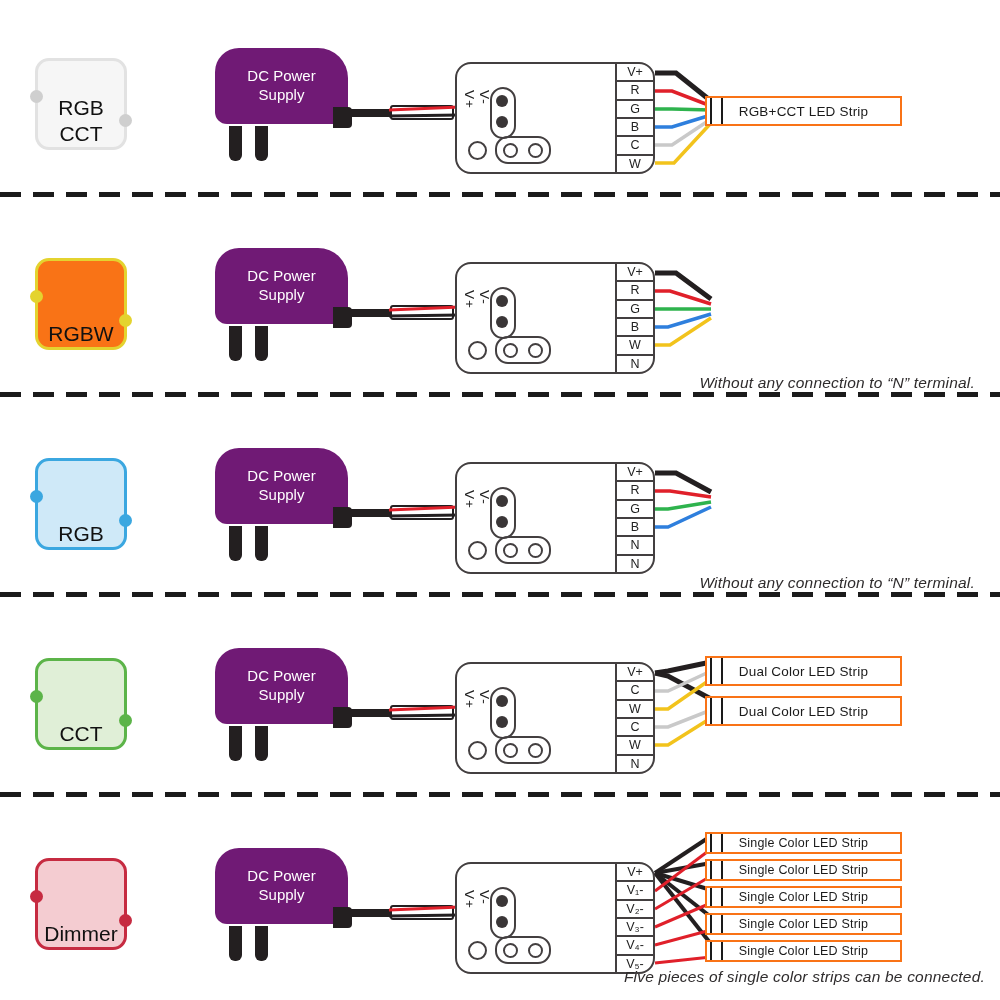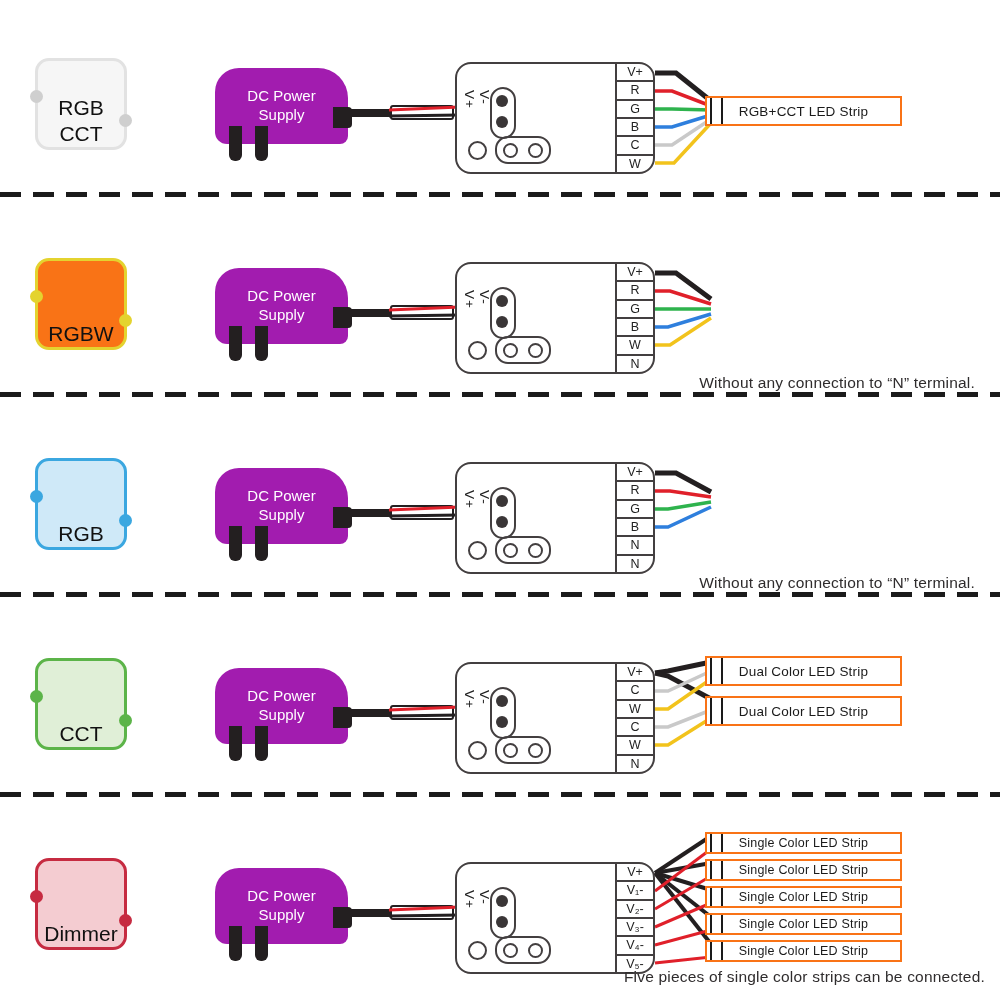--- a/index.html
+++ b/index.html
@@ -27,21 +27,21 @@
   .row-rgbw .label-dot{background:#e4d32f}
   .row-rgb .label-square{border-color:#3ba7e0;background:#cfe9f8}
   .row-rgb .label-dot{background:#3ba7e0}
   .row-cct .label-square{border-color:#5cb449;background:#e0efd7}
   .row-cct .label-dot{background:#5cb449}
   .row-dimmer .label-square{border-color:#c62b41;background:#f4ccd1}
   .row-dimmer .label-dot{background:#c62b41}
 
   
   .psu{position:absolute;left:215px;top:48px;width:140px;height:112px;z-index:2;}
-  .psu-body{position:absolute;left:0;top:20px;width:133px;height:76px;background:#a21caf;
+  .psu-body{position:absolute;left:0;top:0;width:133px;height:76px;background:#701a75;
     border-radius:24px 30px 8px 12px;color:#fff;display:flex;align-items:center;justify-content:center;
     text-align:center;font-size:15px;line-height:1.25;white-space:pre-line;}
   .psu-tab{position:absolute;left:118px;top:59px;width:19px;height:21px;background:#231f20;border-radius:0 4px 4px 0;}
   .psu-prong{position:absolute;top:78px;width:13px;height:35px;background:#231f20;border-radius:0 0 6px 6px;}
   .prong1{left:14px}.prong2{left:40px}
 
   
   .controller{position:absolute;left:455px;top:62px;width:200px;height:112px;border:2px solid #433f40;
     border-radius:16px;background:#ffffff;box-sizing:border-box;z-index:2;overflow:hidden;}
   .ctrl-vlabels{position:absolute;left:5px;top:26px;display:flex;}
@@ -61,21 +61,21 @@
 
   
   .strip{position:absolute;left:705px;width:197px;height:30px;border:2px solid #f97316;background:#fff;
     box-sizing:border-box;display:flex;align-items:center;justify-content:center;z-index:2;
     font-size:13.5px;letter-spacing:0.2px;color:#1a1a1a;}
   .strip-connector{position:absolute;left:3px;top:0;bottom:0;width:9px;
     border-left:2px solid #1a1a1a;border-right:2px solid #1a1a1a;}
   .strip-sm{height:22px;font-size:12.5px;}
 
   
-  .caption{position:absolute;right:25px;bottom:8px;font-size:15.5px;color:#2f2c2d;letter-spacing:0.2px;z-index:2;}
+  .caption{position:absolute;right:25px;bottom:8px;font-size:15.5px;color:#2f2c2d;letter-spacing:0.2px;z-index:2;font-style:italic;}
   .row5 .caption{right:15px;bottom:14px;}
   .divider{position:absolute;left:0;right:0;bottom:3px;height:5px;z-index:3;
     background:repeating-linear-gradient(90deg,#1b1b1b 0 21px,transparent 21px 33px);}
 </style>
 </head>
 <body>
 
 <div class="diagram">
 
   <section class="row row1 row-rgbcct">

